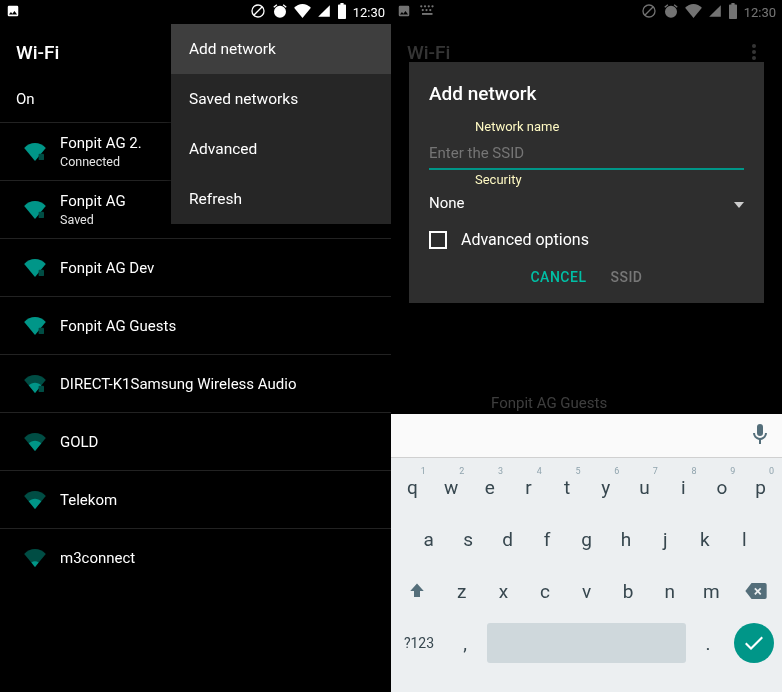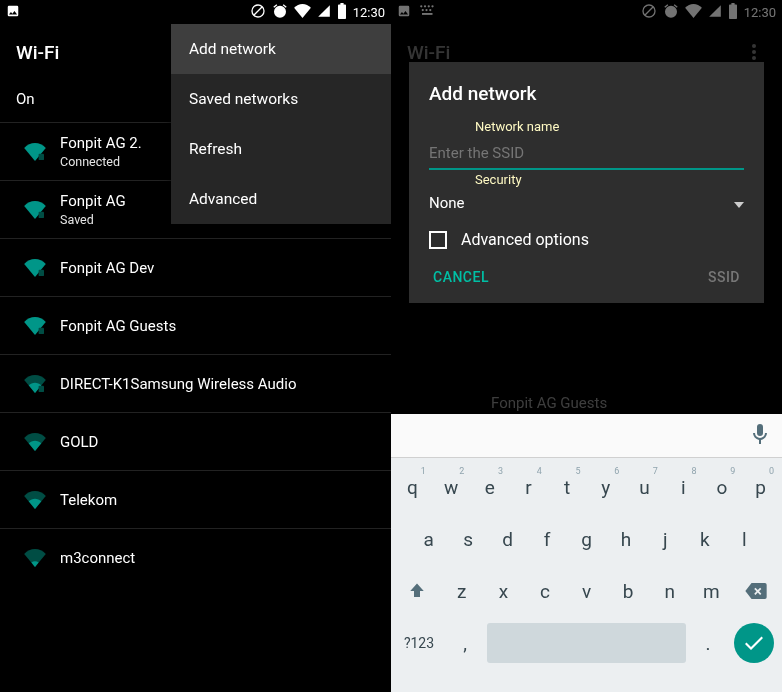--- a/index.html
+++ b/index.html
@@ -37,21 +37,21 @@
   .scrim { position:absolute; inset:0; background: rgba(0,0,0,.55); z-index:5; }
   .dialog { position:absolute; left:18px; right:18px; top:62px; background:#2e2e2e; z-index:6; padding:20px 20px 10px; }
   .dlg-title { font-size: 19px; font-weight:500; margin-bottom:14px; }
   .dlg-label { font-size: 13px; color:#fef9c3; margin-bottom:6px;margin-left:46px; }
   .dlg-input { width:100%; background:transparent; border:none; border-bottom:2px solid #009688; color:#888; font-size:15px; padding:4px 0 6px; outline:none; margin-bottom:2px; }
   .sec-row { display:flex; align-items:flex-end; }
   .sec-row .val { font-size:15px; }
   .sec-row .dd { margin-left:auto; }
   .chk-row { display:flex; align-items:flex-end; margin:18px 0 12px; }
   .chk { width:18px; height:18px; border:2px solid #fff; margin-right:14px; }
-  .dlg-actions { display:flex; justify-content:space-between; gap:24px; margin-top:14px; padding:6px 4px 8px; }
+  .dlg-actions { display:flex; justify-content:center; gap:24px; margin-top:14px; padding:6px 4px 8px; }
   .dlg-btn { font-size:14px; font-weight:500; letter-spacing:.5px; }
   .dlg-btn.cancel { color:#00bfa5; }
   .dlg-btn.save { color:#777; }
 
   .peek-row { position:absolute; left:0; right:0; top:388px; height:30px; display:flex; align-items:center; padding-left:100px; font-size:15px; color:#888; z-index:4; }
 
   
   .kbd { position:absolute; left:0; right:0; bottom:0; height:278px; background:#eceff1; z-index:20; color:#37474f; }
   .sugbar { height:44px; background:#fafafa; display:flex; align-items:center; border-bottom:1px solid #d0d0d0; }
   .sugbar .mic { margin-left:auto; margin-right:14px; }
@@ -100,22 +100,22 @@
   </div>
 
   <div class="toolbar">
     <div class="toolbar-title">Wi-Fi</div>
     <div class="spacer"></div>
   </div>
 
   <div class="menu">
     <div class="menu-item selected">Add network</div>
     <div class="menu-item">Saved networks</div>
+    <div class="menu-item">Advanced</div>
     <div class="menu-item">Refresh</div>
-    <div class="menu-item">Advanced</div>
   </div>
 
   <div class="status-row">On</div>
 
   <div class="net-row">
     <div class="wifi-ico">
         <svg class="wifi-svg" viewBox="0 0 24 20">
           <path class="teal" d="M12 20L24 5.5C20.7 2 16.5 0 12 0S3.3 2 0 5.5L12 20z"></path>
           <rect class="dark" x="16" y="12" width="6" height="7" rx="1"></rect>
         </svg>

